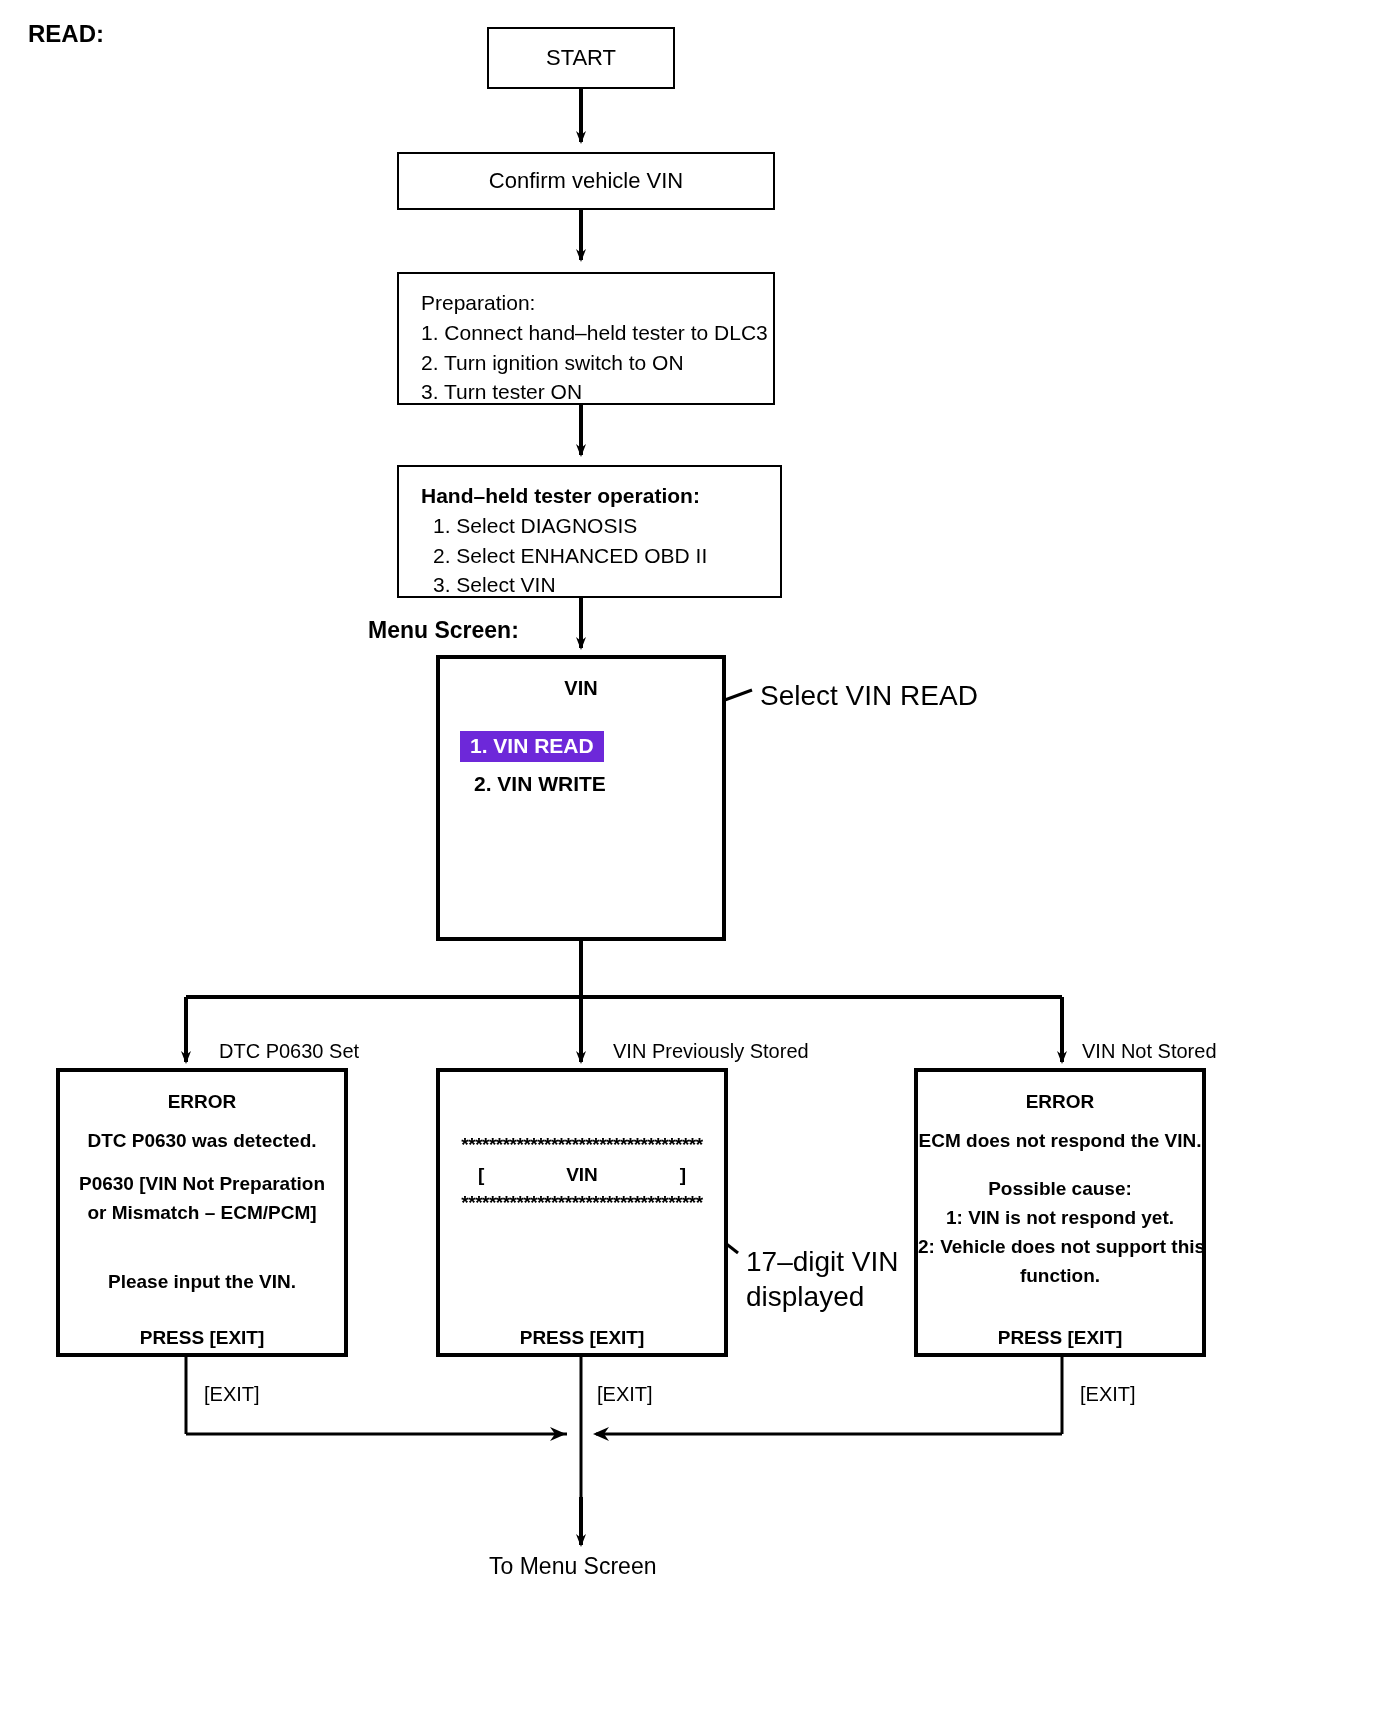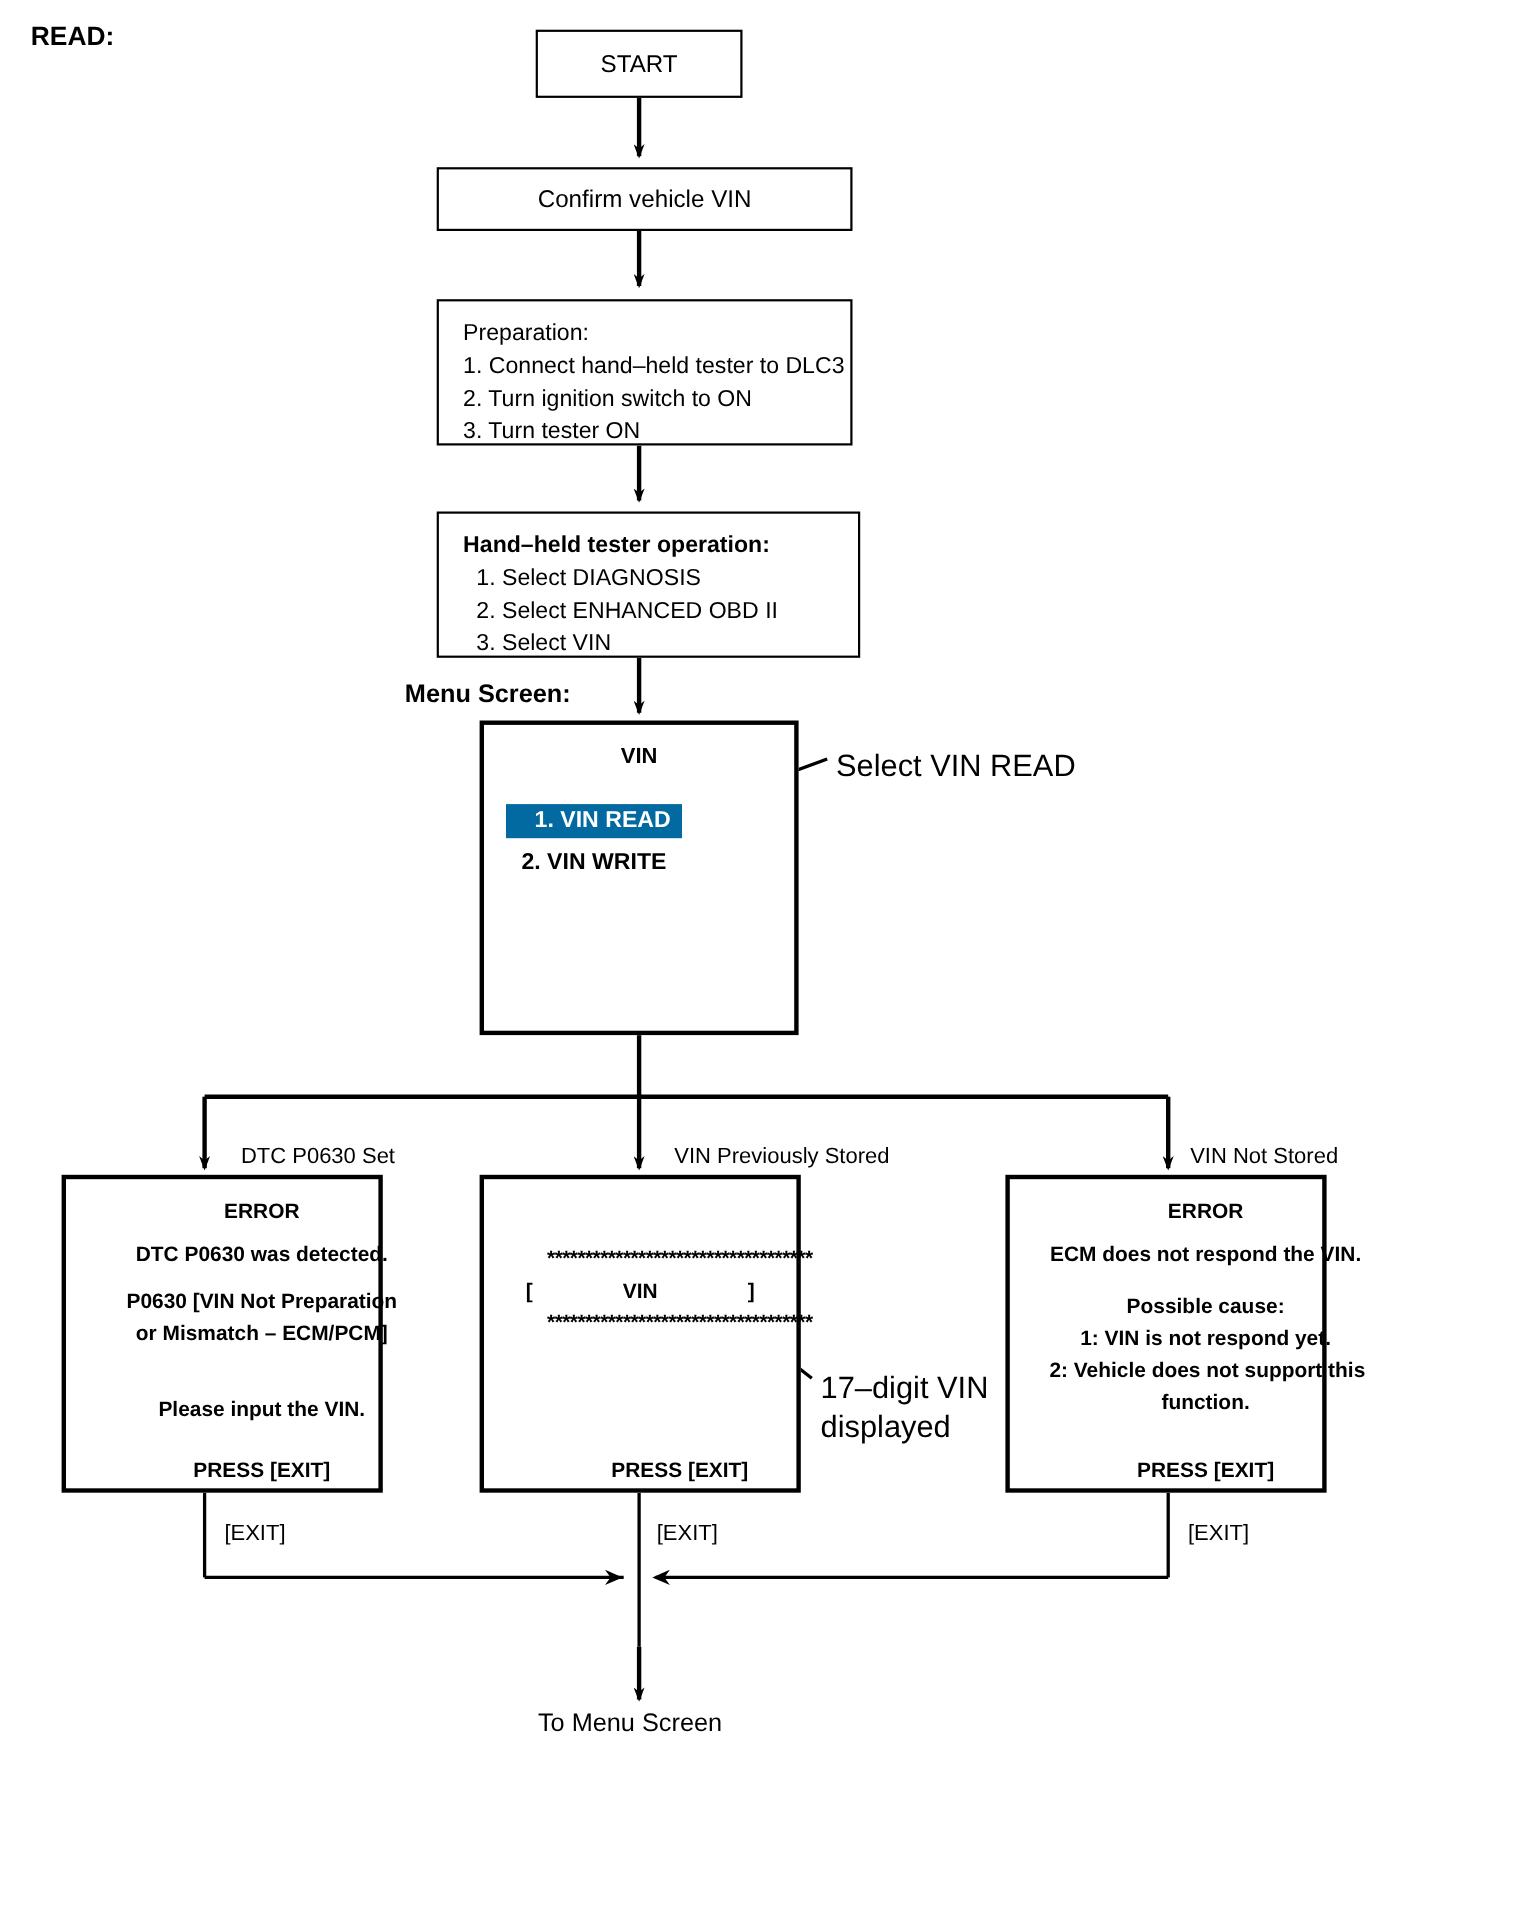--- a/index.html
+++ b/index.html
@@ -81,23 +81,23 @@
     font-size: 20px;
     font-weight: bold;
   }
   .menu-item {
     position: absolute;
     font-size: 21px;
     font-weight: bold;
     white-space: nowrap;
   }
   .menu-item.selected {
-    background: #0369a1;
+    background: #6d28d9;
     color: #fff;
-    padding: 3px 10px 4px 26px;
+    padding: 3px 10px 4px 10px;
   }
   .menu-item.plain {
     padding: 3px 10px 4px 10px;
   }
 
   
   .callout {
     position: absolute;
     font-size: 28px;
     line-height: 1.35;
@@ -110,21 +110,20 @@
     font-size: 20px;
     white-space: nowrap;
   }
 
   
   .screen-box {
     position: absolute;
     box-sizing: border-box;
     border: 4px solid #000;
     background: #fff;
-    padding-left: 36px;
   }
   .screen-line {
     position: absolute;
     width: 100%;
     text-align: center;
     font-size: 19px;
     font-weight: bold;
     white-space: nowrap;
   }
   .stars {

